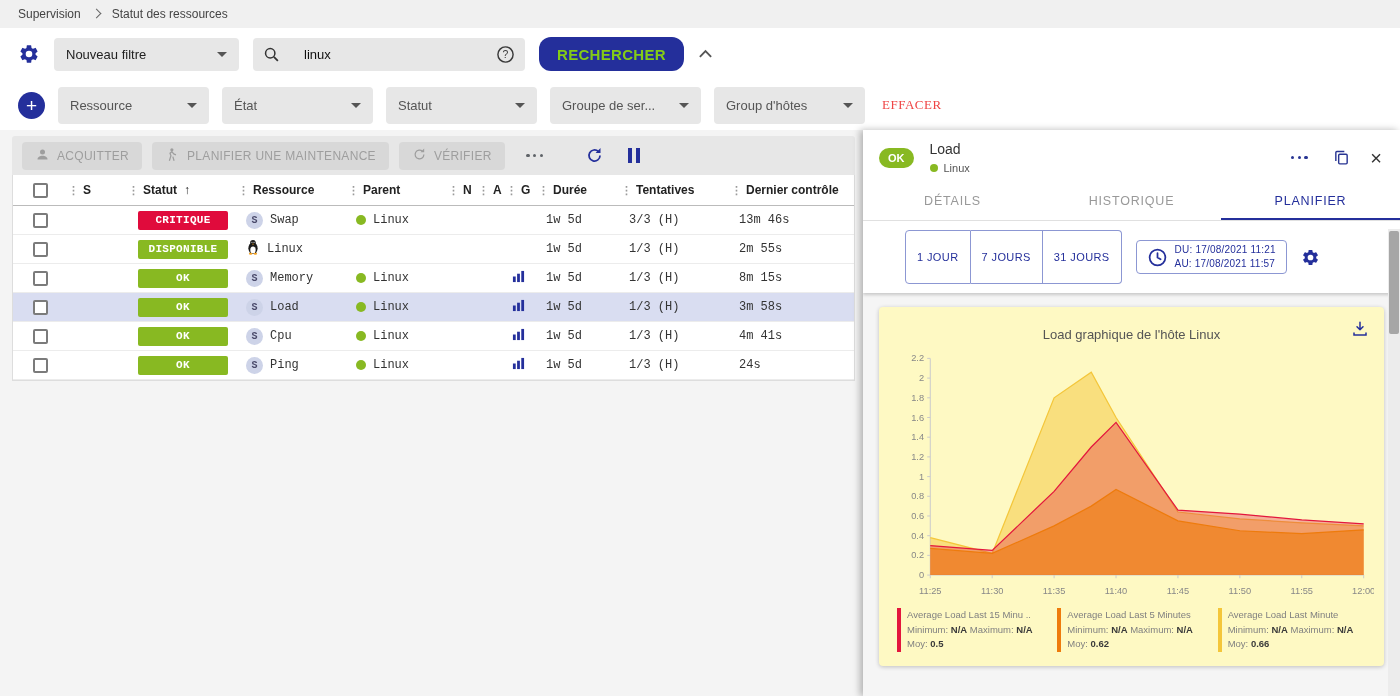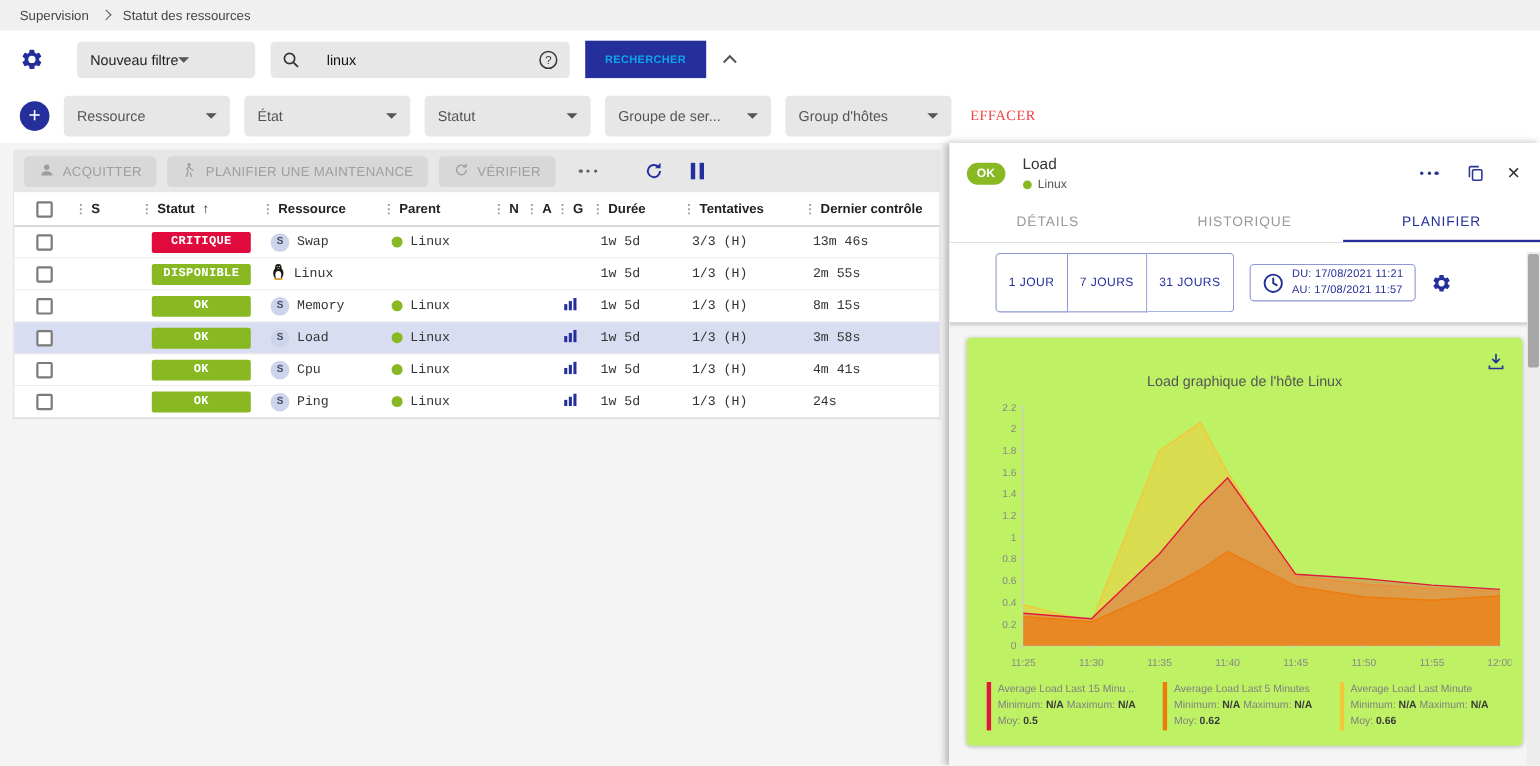--- a/index.html
+++ b/index.html
@@ -7,25 +7,25 @@
   body { font-family:"Liberation Sans", sans-serif; font-size:13px; color:#333; background:#fff; position:relative; }
 
   
   .breadcrumb-bar { height:28px; background:#f0f0f0; display:flex; align-items:center; padding:0 18px; gap:12px; font-size:12px; color:#444; }
   .crumb { cursor:pointer; }
   .crumb-sep { width:7px; height:7px; border-right:1.6px solid #666; border-top:1.6px solid #666; transform:rotate(45deg); margin-top:-1px; }
 
   
   .filter-row1 { height:52px; display:flex; align-items:center; padding:0 18px; gap:14px; background:#fff; }
   .filter-row2 { height:50px; display:flex; align-items:center; padding:0 18px; gap:13px; background:#fff; }
-  .gsel { background:#e7e7e7; border-radius:4px; height:33px; width:162px; display:flex; align-items:center; padding:0 12px; cursor:pointer; color:#222;margin-left:16px; }
+  .gsel { background:#e7e7e7; border-radius:4px; height:33px; width:185px; display:flex; align-items:center; justify-content:space-between; padding:0 12px; cursor:pointer; color:#222; }
   .caret { width:0; height:0; border-left:5px solid transparent; border-right:5px solid transparent; border-top:5px solid #555; }
   .searchbox { background:#e7e7e7; border-radius:4px; height:33px; width:272px; display:flex; align-items:center; padding:0 10px; gap:10px; }
   .searchbox input { background:transparent; border:none; outline:none; flex:1; font-size:13px; font-family:inherit; color:#111; padding-left:14px; }
-  .search-btn { background:#242f9b; color:#0ea5e9; border:none; border-radius:0; height:34px; padding:0 18px; font-size:10px; letter-spacing:.3px; cursor:pointer; font-family:inherit; font-weight:bold; }
+  .search-btn { background:#242f9b; color:#84cc16; border:none; border-radius:12px; height:34px; padding:0 18px; font-size:15px; letter-spacing:.3px; cursor:pointer; font-family:inherit; font-weight:bold; }
   .icon-btn { display:flex; align-items:center; justify-content:center; cursor:pointer; background:none; border:none; }
   .add-btn { width:27px; height:27px; border-radius:50%; background:#242f9b; color:#fff; font-size:19px; line-height:1; display:flex; align-items:center; justify-content:center; cursor:pointer; }
   .crit-sel { background:#e7e7e7; border-radius:4px; height:37px; width:151px; display:flex; align-items:center; justify-content:space-between; padding:0 12px; color:#555; cursor:pointer; }
   .effacer { color:#ef4444; font-size:13px; letter-spacing:.5px; margin-left:4px; cursor:pointer; background:none; border:none; font-family:Liberation Serif, serif; }
 
   
   .main { position:absolute; top:130px; left:0; right:0; bottom:0; background:#f4f4f4; }
   .left-area { position:absolute; left:12px; top:6px; width:843px; }
   .toolbar { background:#e7e7e7; height:39px; display:flex; align-items:center; gap:10px; padding:0 10px; border-radius:3px 3px 0 0; }
   .tb-btn { background:#d8d8d8; color:#9e9e9e; height:28px; border:none; border-radius:4px; padding:0 13px; display:flex; align-items:center; gap:7px; font-size:12px; letter-spacing:.3px; font-family:inherit; cursor:default; }
@@ -73,21 +73,21 @@
   .tab.active { color:#242f9b; border-bottom-color:#242f9b; }
   .panel-body { flex:1; background:#f5f5f5; position:relative; overflow:hidden; }
   .range-bar { background:#fff; box-shadow:0 2px 3px rgba(0,0,0,.18); padding:9px 60px 9px 42px; display:flex; align-items:center; gap:14px; position:relative; z-index:2; }
   .range-group { display:flex; }
   .range-btn { border:1px solid #8c97d3; color:#242f9b; font-size:11px; padding:20px 11px; letter-spacing:.4px; background:#fff; cursor:pointer; font-family:inherit; }
   .range-btn:first-child { border-radius:4px 0 0 4px; }
   .range-btn:last-child { border-radius:0 4px 4px 0; }
   .range-btn + .range-btn { border-left:none; }
   .date-box { border:1px solid #8c97d3; border-radius:4px; display:flex; align-items:flex-end; gap:7px; padding:2px 10px; color:#242f9b; cursor:pointer; }
   .date-lines { font-size:10px; line-height:1.4; letter-spacing:.2px; }
-  .chart-card { background:#bef264; margin:14px 16px; border-radius:4px; box-shadow:0 1px 4px rgba(0,0,0,.22); padding:24px 10px 10px; position:relative; }
+  .chart-card { background:#fef9c3; margin:14px 16px; border-radius:4px; box-shadow:0 1px 4px rgba(0,0,0,.22); padding:12px 10px 10px; position:relative; }
   .chart-title { text-align:center; font-size:13px; color:#555; margin:8px 0 4px; }
   .dl-icon { position:absolute; top:13px; right:15px; cursor:pointer; }
   .ctick { font-size:9px; fill:#888; font-family:"Liberation Sans", sans-serif; }
   .legend { display:flex; gap:12px; padding:6px 8px 4px; }
   .leg-item { flex:1; display:flex; gap:6px; }
   .leg-bar { width:4px; min-height:42px; }
   .leg-text { font-size:9.5px; color:#808080; line-height:1.55; }
   .leg-text b { color:#3a3a3a;margin-top:12px; }
   .scrollbar { position:absolute; top:99px; right:0; bottom:0; width:12px; background:#ececec; z-index:5; }
   .scroll-thumb { position:absolute; top:2px; left:1px; width:10px; height:103px; background:#a6a6a6; border-radius:2px; cursor:pointer; }

